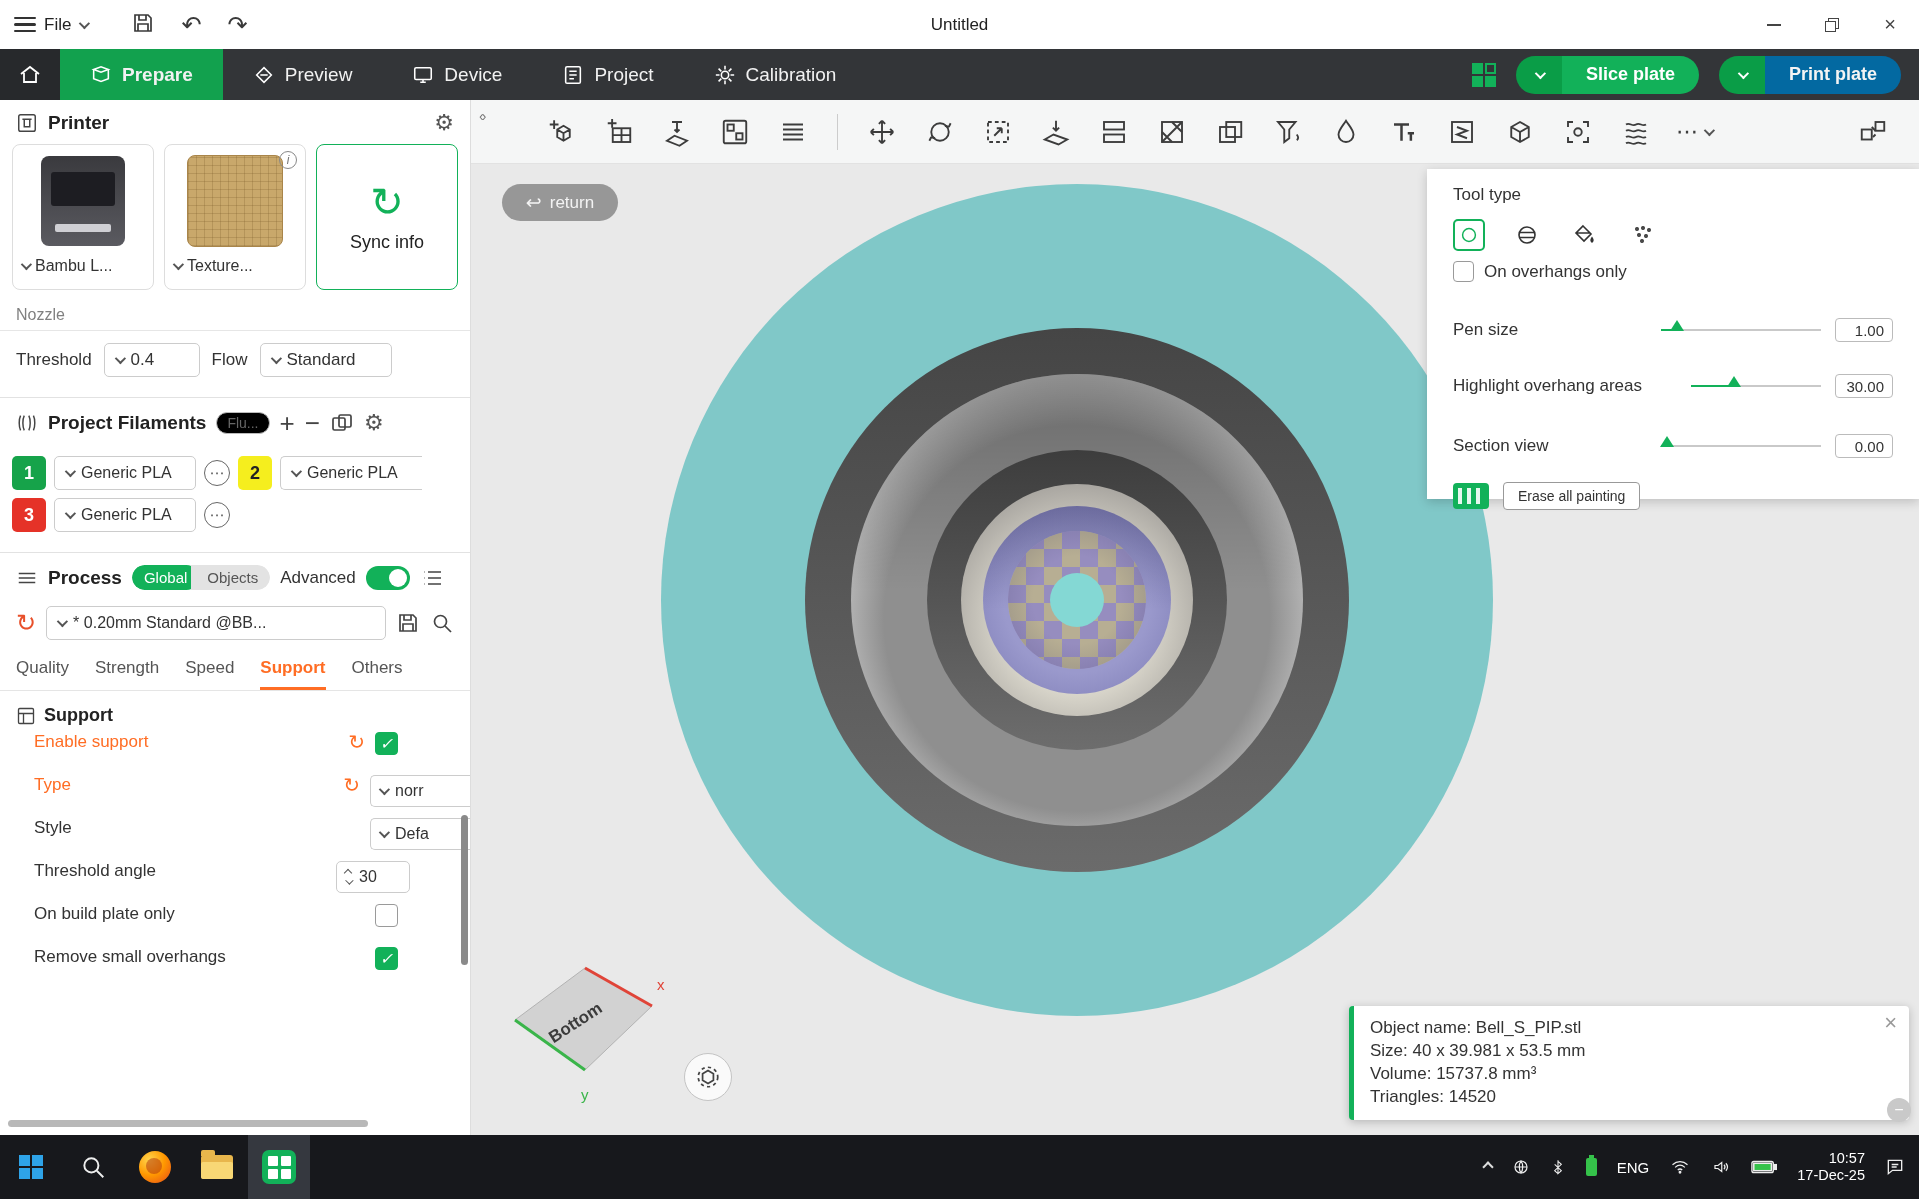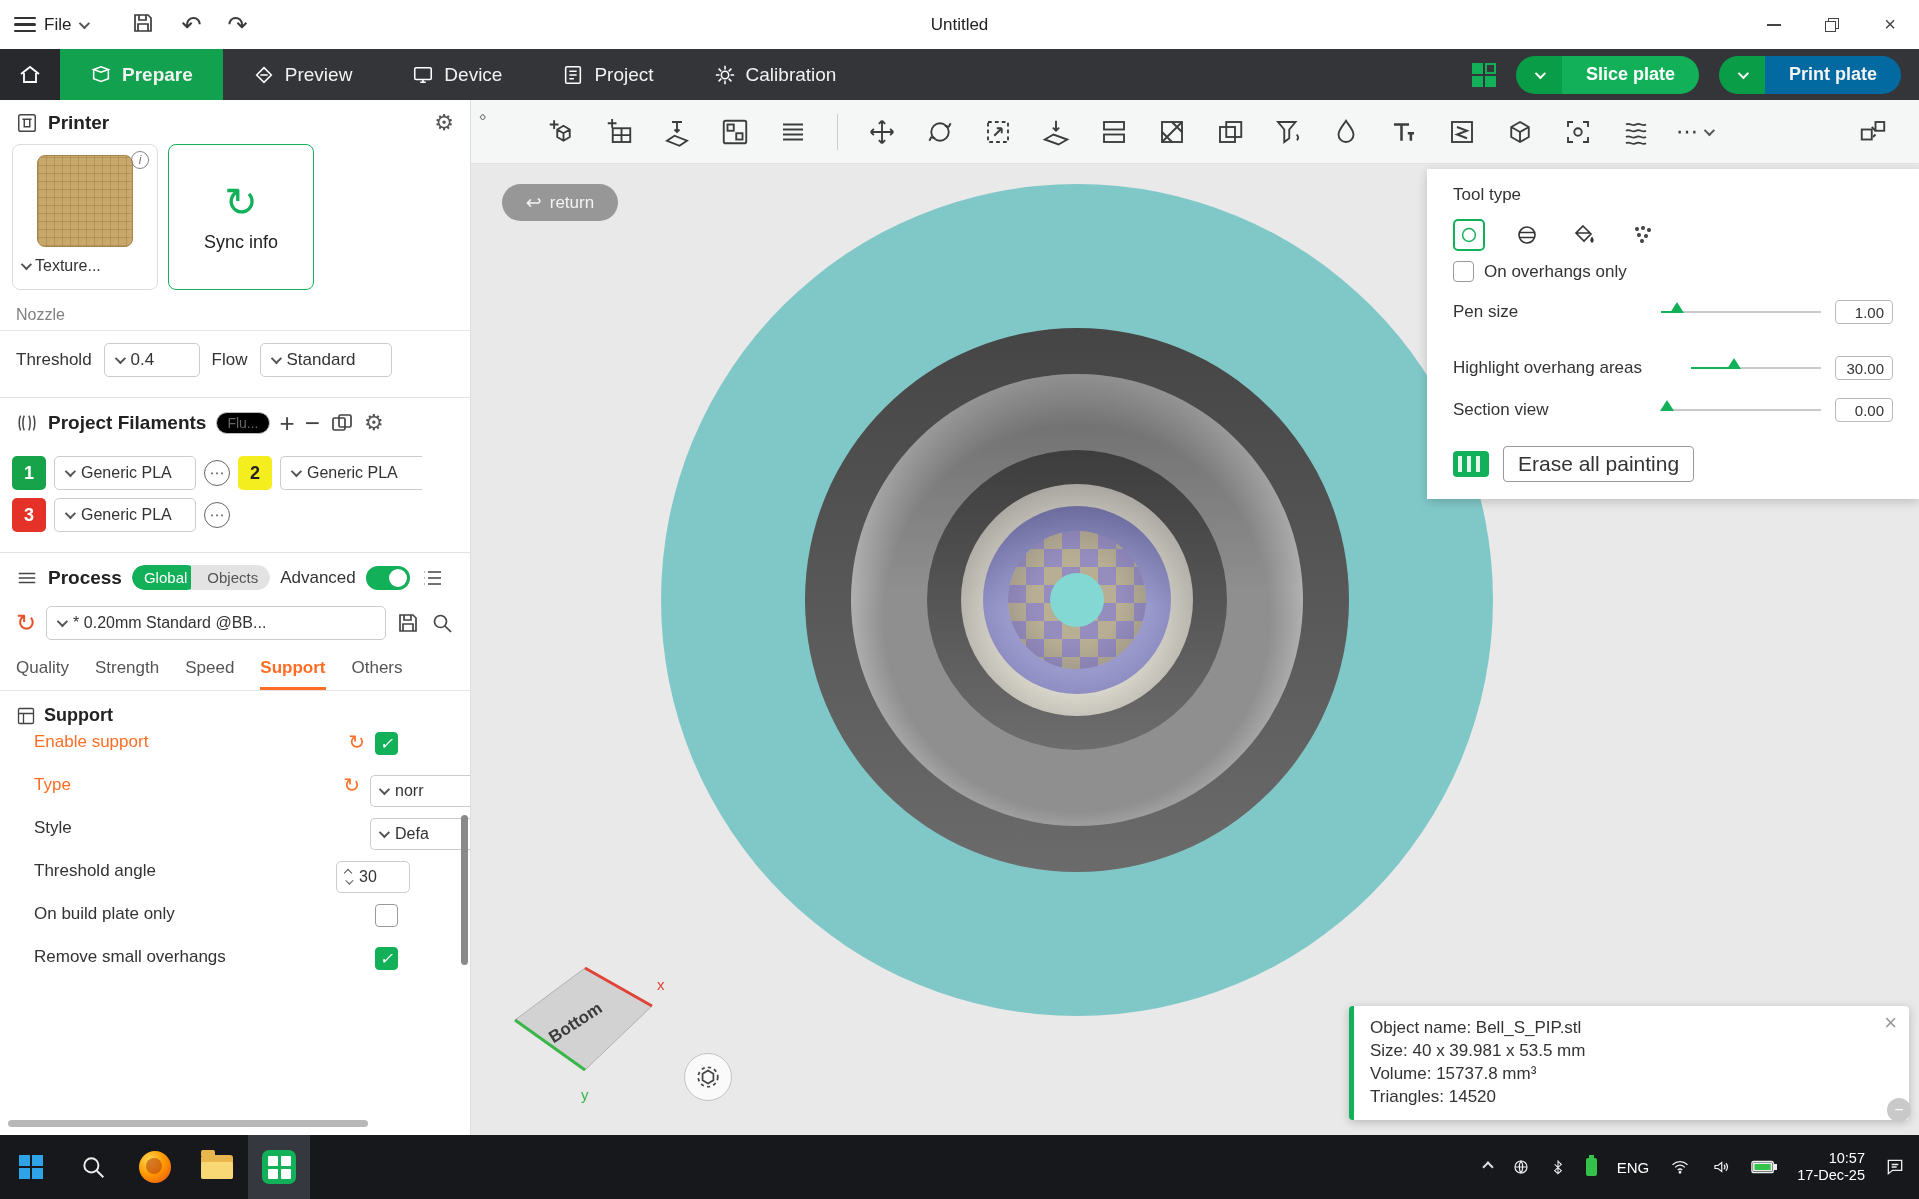--- a/index.html
+++ b/index.html
@@ -140,30 +140,30 @@
   
   .tool-panel { position:absolute; right:0; top:69px; width:492px; height:330px; background:#fff; box-shadow:0 3px 10px rgba(0,0,0,.18); padding:16px 26px; }
   .tp-title { font-size:17px; color:#333; }
   .tp-icons { display:flex; align-items:center; gap:26px; margin-top:14px; }
   .tp-tool { width:32px; height:32px; display:flex; align-items:center; justify-content:center; cursor:pointer; }
   .tp-tool.sel { border:2px solid #12b159; border-radius:5px; }
   .tp-tool svg { stroke:#333; fill:none; stroke-width:1.6; }
   .tp-tool.sel svg { stroke:#12b159; }
   .tp-check { display:flex; align-items:center; gap:10px; margin-top:10px; font-size:17px; color:#333; }
   .tp-check .cbx { margin-right:0; width:21px; height:21px; }
-  .sl-row { display:flex; align-items:center; margin-top:18px; }
+  .sl-row { display:flex; align-items:center; margin-top:36px; }
   .sl-label { flex:1; font-size:17px; color:#333; }
   .track { position:relative; width:160px; height:2px; background:#c9c9c9; margin-right:14px; flex:none; }
   .track .fill { position:absolute; left:0; top:0; height:2px; background:#12b159; }
   .thumb { position:absolute; top:-9px; width:0; height:0; border-left:7px solid transparent; border-right:7px solid transparent; border-bottom:11px solid #12b159; transform:translateX(-7px); cursor:grab; }
   .val-box { width:58px; height:24px; border:1px solid #bbb; border-radius:4px; display:flex; align-items:center; justify-content:flex-end; padding:0 8px; font-size:15px; color:#333; }
   .erase-row { display:flex; align-items:center; gap:14px; margin-top:24px; }
   .kbd-ic { width:36px; height:26px; background:#12b159; border-radius:4px; position:relative; cursor:pointer; }
   .kbd-ic:after { content:""; position:absolute; inset:5px; background-image:repeating-linear-gradient(90deg,#fff 0 4px, transparent 4px 9px); opacity:.9; }
-  .erase-btn { border:1px solid #999; border-radius:4px; padding:5px 14px; font-size:21px; color:#333; background:#fff; cursor:pointer; }
+  .erase-btn { border:1px solid #999; border-radius:4px; padding:5px 14px; font-size:14px; color:#333; background:#fff; cursor:pointer; }
 
   
   .gizmo { position:absolute; left:26px; top:848px; width:180px; height:160px; }
   .cam-btn { position:absolute; left:213px; top:953px; width:48px; height:48px; border-radius:50%; background:rgba(255,255,255,.75); border:1px solid #c4c4c4; display:flex; align-items:center; justify-content:center; cursor:pointer; }
   .cam-btn svg { stroke:#444; fill:none; stroke-width:1.6; }
 
   
   .info-panel { position:absolute; left:878px; top:906px; width:560px; height:114px; background:#fff; border-left:5px solid #12b159; border-radius:4px; box-shadow:0 2px 10px rgba(0,0,0,.22); padding:10px 16px; }
   .info-line { font-size:17px; color:#333; line-height:23px; }
   .info-close { position:absolute; top:6px; right:12px; font-size:22px; color:#999; cursor:pointer; line-height:1; }
@@ -302,20 +302,29 @@
     <div class="sec-head">
       <svg width="22" height="22" viewBox="0 0 24 24">
           <rect x="3" y="3" width="18" height="18" rx="2"></rect>
           <path d="M7 8h10M9 8v8h6V8"></path>
         </svg>
       <span class="sec-title">Printer</span>
       <span class="gear">⚙</span>
     </div>
     <div class="cards">
       <div class="card">
+        <div class="imgarea">
+            <div class="printer-img"></div>
+          </div>
+        <div class="lblrow">
+            <span class="chev"></span>
+            <span>Bambu L...</span>
+          </div>
+      </div>
+      <div class="card">
         <span class="info-dot">i</span>
         <div class="imgarea">
             <div class="texture-img"></div>
           </div>
         <div class="lblrow">
             <span class="chev"></span>
             <span>Texture...</span>
           </div>
       </div>
       <div class="card sync">

